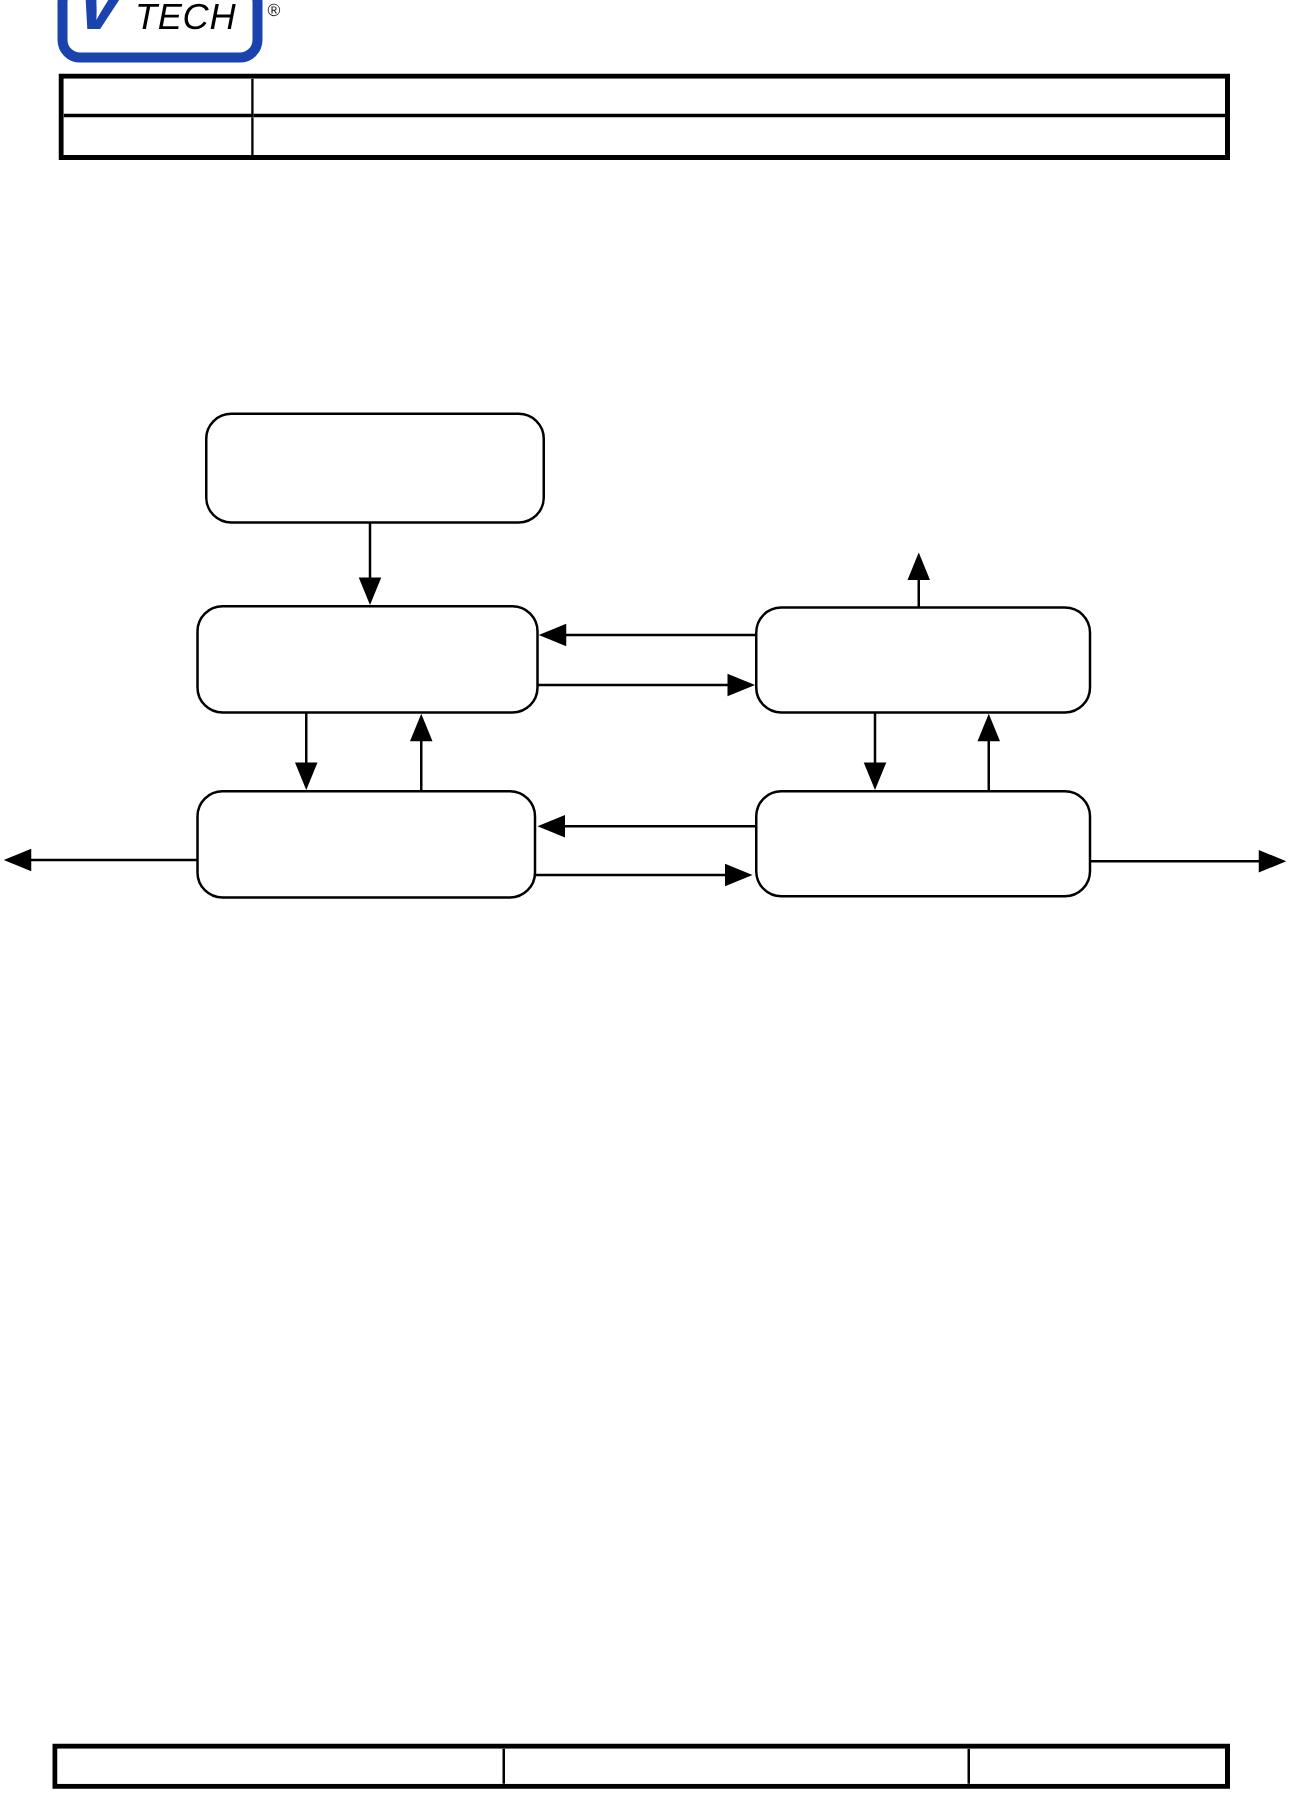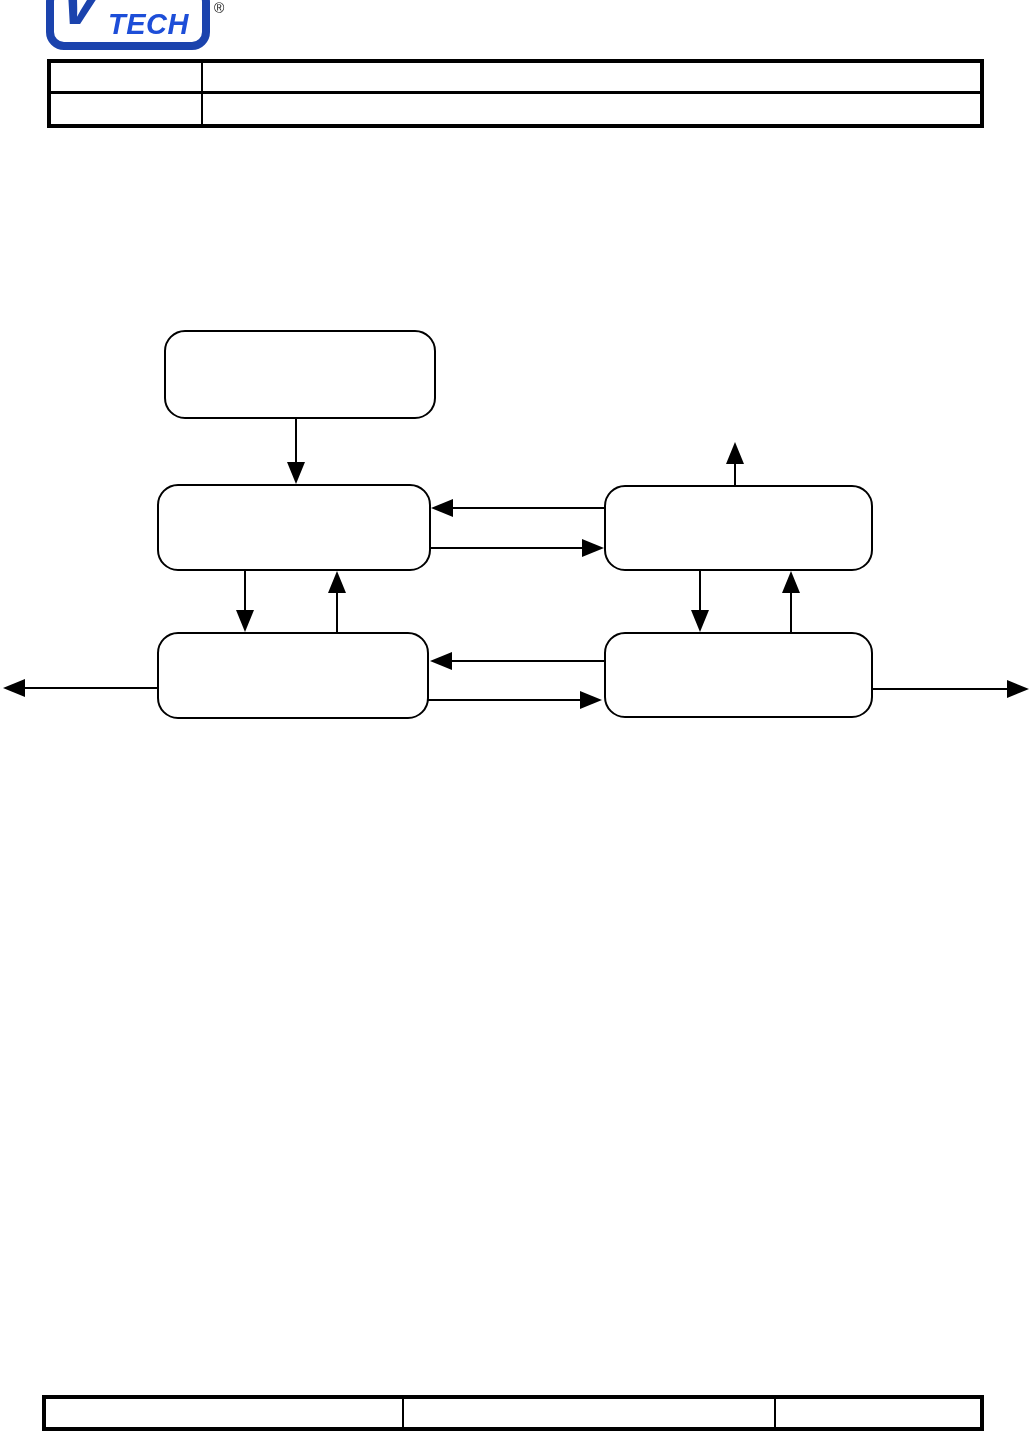--- a/index.html
+++ b/index.html
@@ -17,23 +17,23 @@
   .logo-frame{
     position:absolute; left:0; top:0; width:148px; height:50px;
     border:8px solid #1b43ad; border-radius:18px; background:#ffffff;
   }
   .logo-v{
     position:absolute; left:14px; top:-12px;
     font-style:italic; font-weight:bold; font-size:62px; line-height:1;
     color:#1b43ad; transform:skewX(-6deg);
   }
   .logo-tech{
-    position:absolute; left:62px; top:26px;
-    font-style:italic; font-weight:bold; font-size:29px; line-height:1;
-    color:#1d4ed8; letter-spacing:0.5px;
+    position:absolute; left:62px; top:16px;
+    font-style:italic; font-weight:normal; font-size:29px; line-height:1;
+    color:#000000; letter-spacing:0.5px;
   }
   .logo-reg{
     position:absolute; left:168px; top:16px;
     font-size:14px; color:#161616; font-style:normal;
   }
 
   
   .header-table{
     position:absolute; left:47px; top:59px; width:937px; height:69px;
     border:4px solid #000; box-sizing:border-box;

